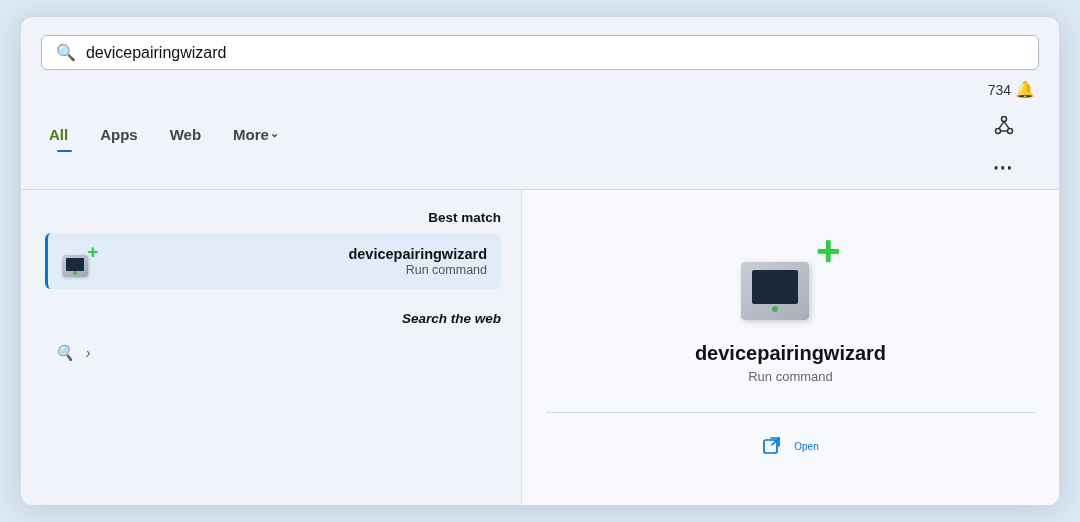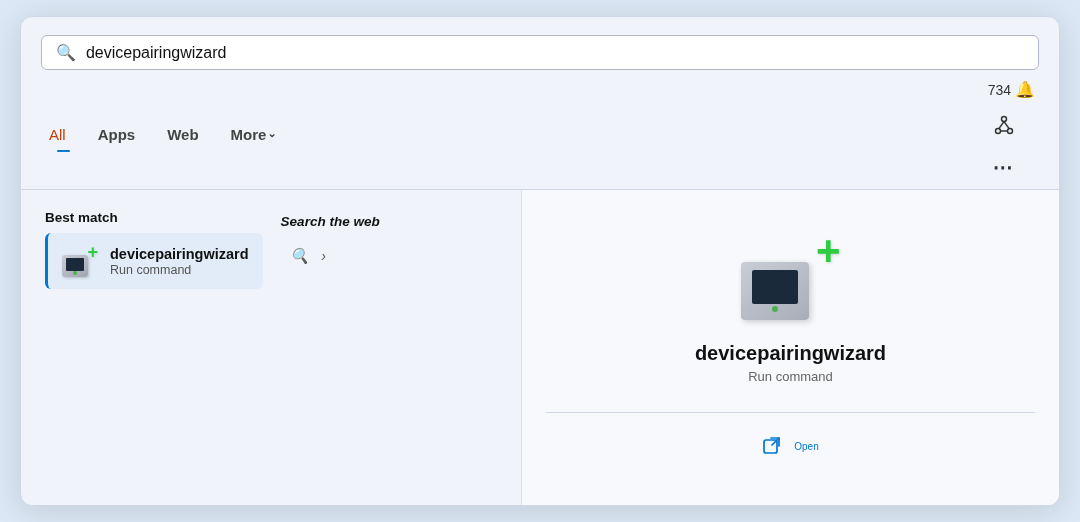--- a/index.html
+++ b/index.html
@@ -59,22 +59,22 @@
     .tab {
       padding: 8px 16px;
       font-size: 15px;
       color: #444;
       cursor: pointer;
       position: relative;
       user-select: none;
       font-weight: bold;
     }
     .tab.active {
-      color: #c2410c;
-      font-weight: 400;
+      color: #4d7c0f;
+      font-weight: 700;
     }
     .tab.active::after {
       content: '';
       display: block;
       position: absolute;
       bottom: -1px;
       left: 12px;
       right: 12px;
       height: 2.5px;
       background: #0078d4;
@@ -119,22 +119,23 @@
     }
     .main-content {
       display: flex;
       flex: 1;
       overflow: hidden;
     }
     .left-panel {
       flex: 0 0 500px;
       padding: 20px 20px 16px 24px;
       display: flex;
-      flex-direction: row;
+      flex-direction: column;
       gap: 18px;
+      text-align: right;
     }
     .section-label {
       font-size: 13.5px;
       font-weight: 700;
       color: #111;
       margin-bottom: 8px;
     }
     .best-match-item {
       display: flex;
       align-items: center;

